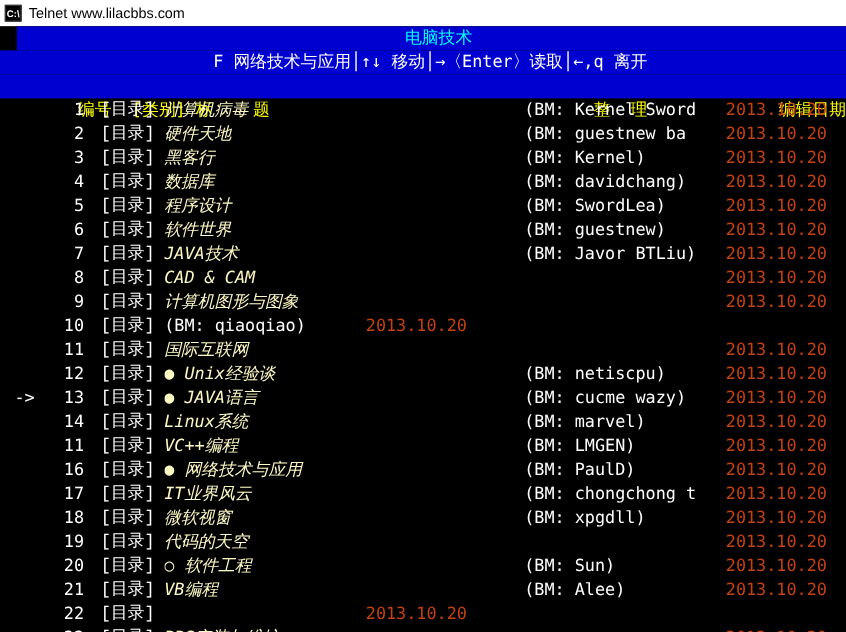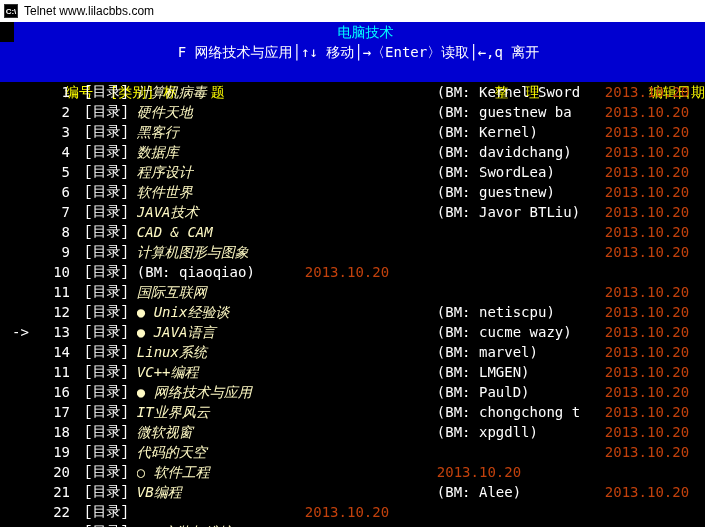--- a/index.html
+++ b/index.html
@@ -93,19 +93,19 @@
       <div class="row"><span class="ptr">  </span><span class="num">10</span><span class="gap1">  </span><span class="cat">[目录]</span><span class="gap2"> </span><span class="bm">(BM: qiaoqiao)</span><span class="date">2013.10.20</span></div>
       <div class="row"><span class="ptr">  </span><span class="num">11</span><span class="gap1">  </span><span class="cat">[目录]</span><span class="gap2"> </span><span class="topic">国际互联网</span><span class="bm"></span><span class="date">2013.10.20</span></div>
       <div class="row"><span class="ptr">  </span><span class="num">12</span><span class="gap1">  </span><span class="cat">[目录]</span><span class="gap2"> </span><span class="topic">● Unix经验谈</span><span class="bm">(BM: netiscpu)</span><span class="date">2013.10.20</span></div>
       <div class="row"><span class="ptr">-&gt;</span><span class="num">13</span><span class="gap1">  </span><span class="cat">[目录]</span><span class="gap2"> </span><span class="topic">● JAVA语言</span><span class="bm">(BM: cucme wazy)</span><span class="date">2013.10.20</span></div>
       <div class="row"><span class="ptr">  </span><span class="num">14</span><span class="gap1">  </span><span class="cat">[目录]</span><span class="gap2"> </span><span class="topic">Linux系统</span><span class="bm">(BM: marvel)</span><span class="date">2013.10.20</span></div>
       <div class="row"><span class="ptr">  </span><span class="num">11</span><span class="gap1">  </span><span class="cat">[目录]</span><span class="gap2"> </span><span class="topic">VC++编程</span><span class="bm">(BM: LMGEN)</span><span class="date">2013.10.20</span></div>
       <div class="row"><span class="ptr">  </span><span class="num">16</span><span class="gap1">  </span><span class="cat">[目录]</span><span class="gap2"> </span><span class="topic">● 网络技术与应用</span><span class="bm">(BM: PaulD)</span><span class="date">2013.10.20</span></div>
       <div class="row"><span class="ptr">  </span><span class="num">17</span><span class="gap1">  </span><span class="cat">[目录]</span><span class="gap2"> </span><span class="topic">IT业界风云</span><span class="bm">(BM: chongchong t</span><span class="date">2013.10.20</span></div>
       <div class="row"><span class="ptr">  </span><span class="num">18</span><span class="gap1">  </span><span class="cat">[目录]</span><span class="gap2"> </span><span class="topic">微软视窗</span><span class="bm">(BM: xpgdll)</span><span class="date">2013.10.20</span></div>
       <div class="row"><span class="ptr">  </span><span class="num">19</span><span class="gap1">  </span><span class="cat">[目录]</span><span class="gap2"> </span><span class="topic">代码的天空</span><span class="bm"></span><span class="date">2013.10.20</span></div>
-      <div class="row"><span class="ptr">  </span><span class="num">20</span><span class="gap1">  </span><span class="cat">[目录]</span><span class="gap2"> </span><span class="topic">○ 软件工程</span><span class="date">2013.10.20</span></div>
+      <div class="row"><span class="ptr">  </span><span class="num">20</span><span class="gap1">  </span><span class="cat">[目录]</span><span class="gap2"> </span><span class="topic">○ 软件工程</span><span class="bm">(BM: Sun)</span><span class="date">2013.10.20</span></div>
       <div class="row"><span class="ptr">  </span><span class="num">21</span><span class="gap1">  </span><span class="cat">[目录]</span><span class="gap2"> </span><span class="topic">VB编程</span><span class="bm">(BM: Alee)</span><span class="date">2013.10.20</span></div>
       <div class="row"><span class="ptr">  </span><span class="num">22</span><span class="gap1">  </span><span class="cat">[目录]</span><span class="gap2"> </span><span class="bm"></span><span class="date">2013.10.20</span></div>
       <div class="row"><span class="ptr">  </span><span class="num">23</span><span class="gap1">  </span><span class="cat">[目录]</span><span class="gap2"> </span><span class="topic">BBS安装与维护</span><span class="bm"></span><span class="date">2013.10.20</span></div>
     </div>
 
 </div>
 
 </body></html>

